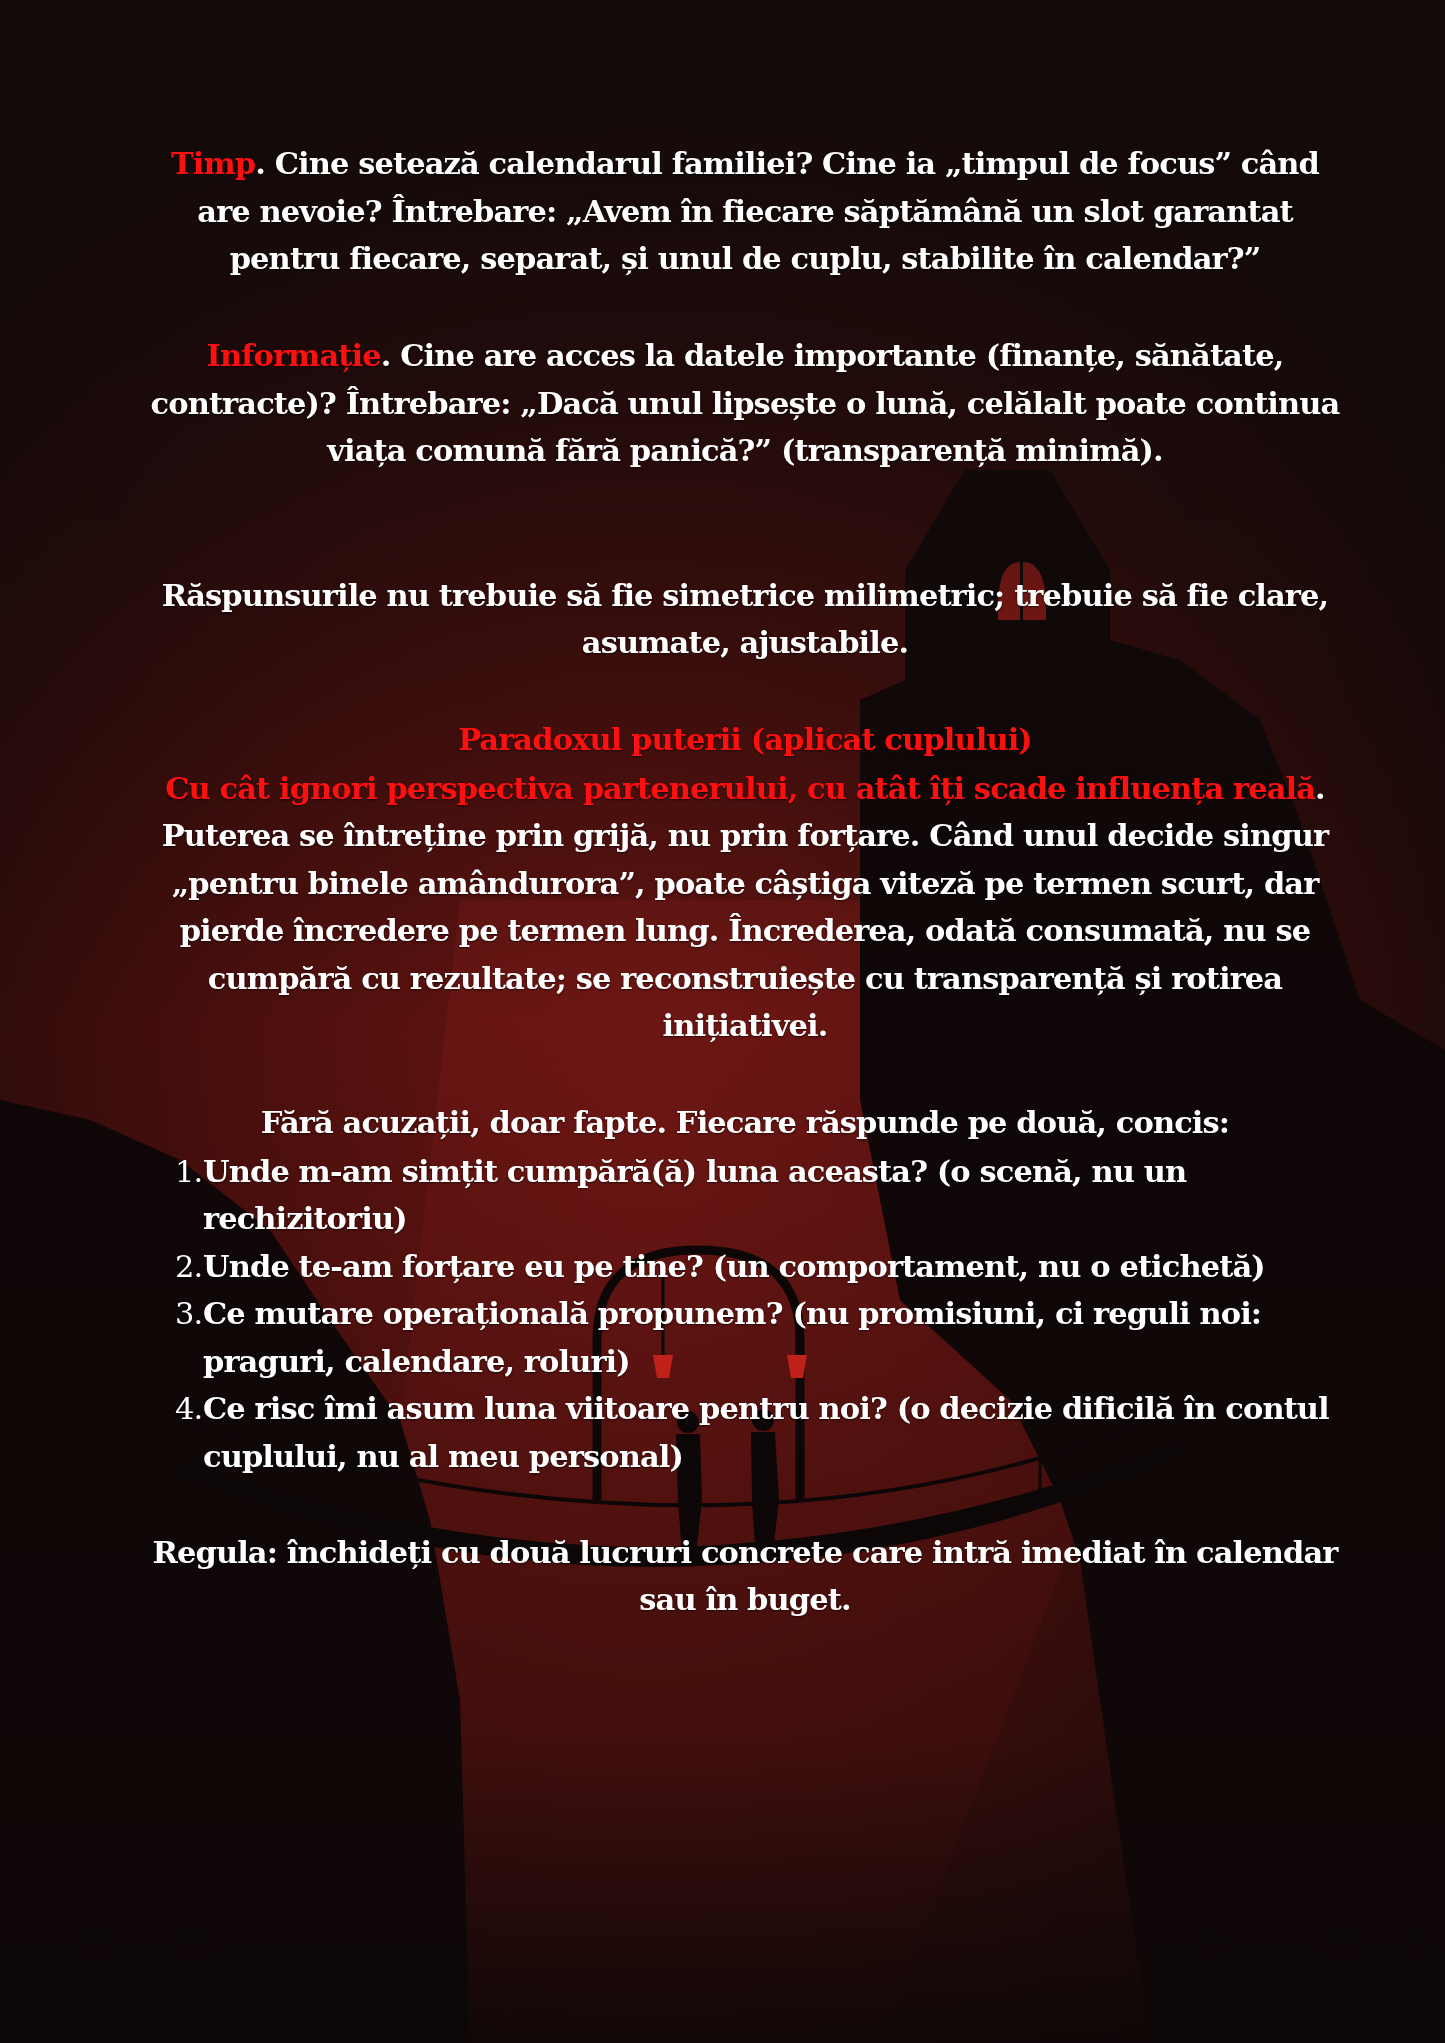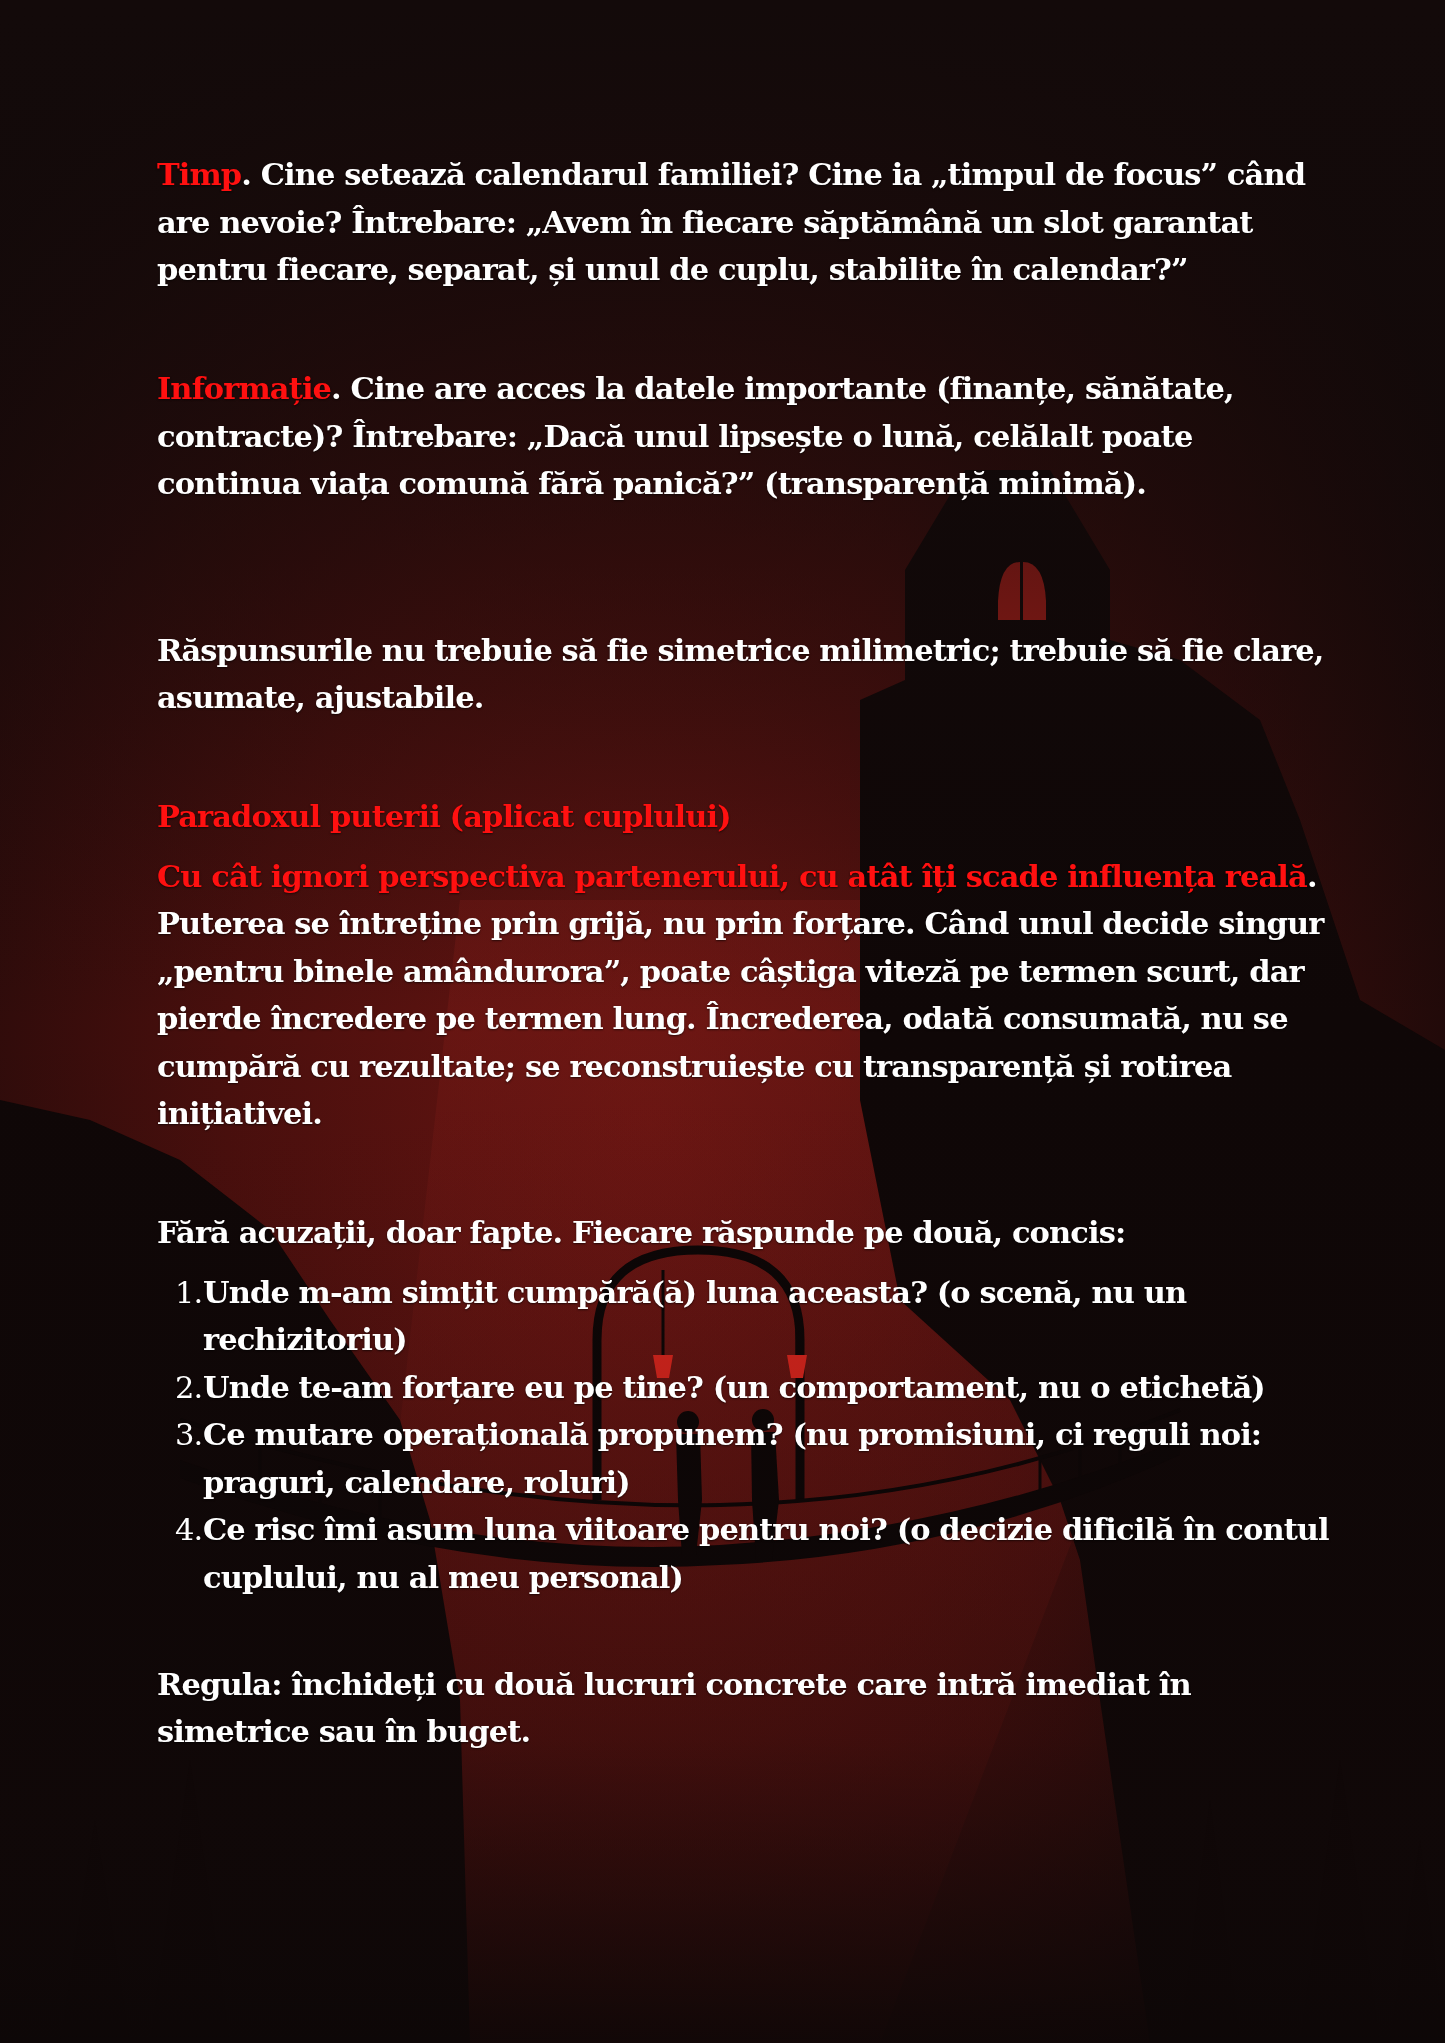--- a/index.html
+++ b/index.html
@@ -8,21 +8,21 @@
     background:#140909;
     font-family:"DejaVu Serif","Liberation Serif",serif;
   }
   .bg { position:absolute; inset:0; z-index:0; }
   .bg svg { width:1445px; height:2043px; display:block; }
   .content {
     position:absolute; z-index:2; left:145px; top:139px; width:1200px;
     color:#ffffff; font-size:30.5px; line-height:47.5px; font-weight:bold;
     letter-spacing:-0.9px; text-shadow:0 1px 2px rgba(0,0,0,0.6);
   }
-  .content p { margin:12px; }
+  .content p { margin:1px;text-align:center; }
   .gap { height:47.5px; }
   .red { color:#ff1010; }
   ol.audit { list-style:none; margin:0; padding:0; }
   ol.audit li { position:relative; padding-left:58px; }
   ol.audit li .num { position:absolute; left:30px; top:0; font-weight:normal; }
 </style>
 </head>
 <body>
 
 <div class="bg">
@@ -113,14 +113,14 @@
 
   <p>Fără acuzații, doar fapte. Fiecare răspunde pe două, concis:</p>
   <ol class="audit">
     <li><span class="num">1.</span><span>Unde m-am simțit cumpără(ă) luna aceasta? (o scenă, nu un rechizitoriu)</span></li>
     <li><span class="num">2.</span><span>Unde te-am forțare eu pe tine? (un comportament, nu o etichetă)</span></li>
     <li><span class="num">3.</span><span>Ce mutare operațională propunem? (nu promisiuni, ci reguli noi: praguri, calendare, roluri)</span></li>
     <li><span class="num">4.</span><span>Ce risc îmi asum luna viitoare pentru noi? (o decizie dificilă în contul cuplului, nu al meu personal)</span></li>
   </ol>
   <div class="gap"></div>
 
-  <p>Regula: închideți cu două lucruri concrete care intră imediat în simetrice sau în buget.</p>
+  <p>Regula: închideți cu două lucruri concrete care intră imediat în calendar sau în buget.</p>
 </div>
 
 </body></html>

